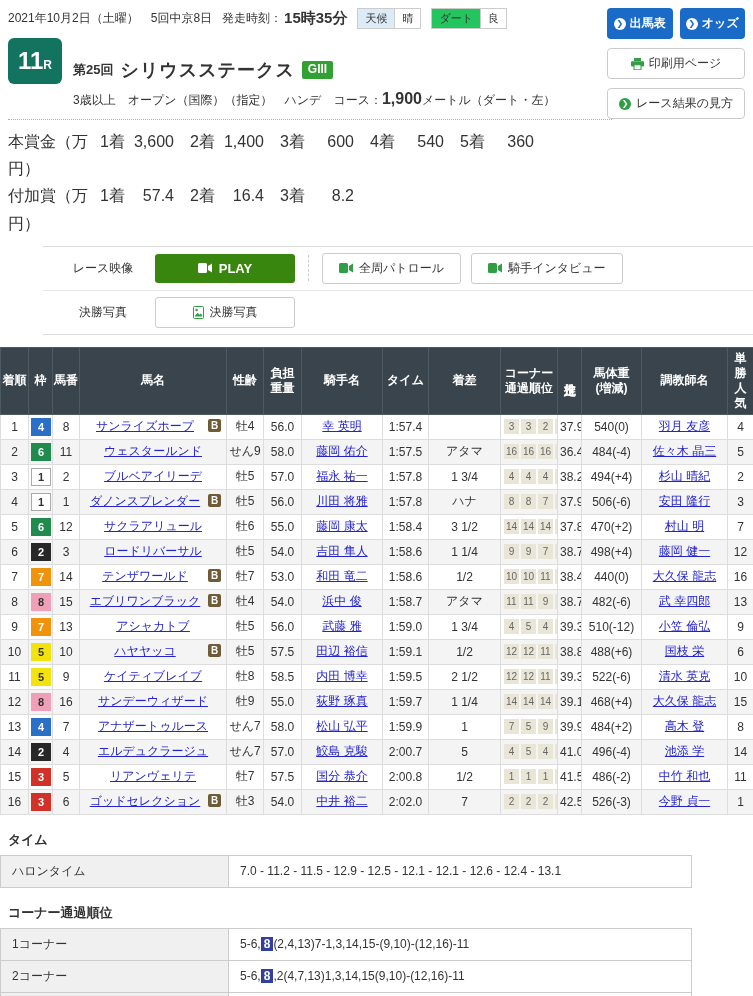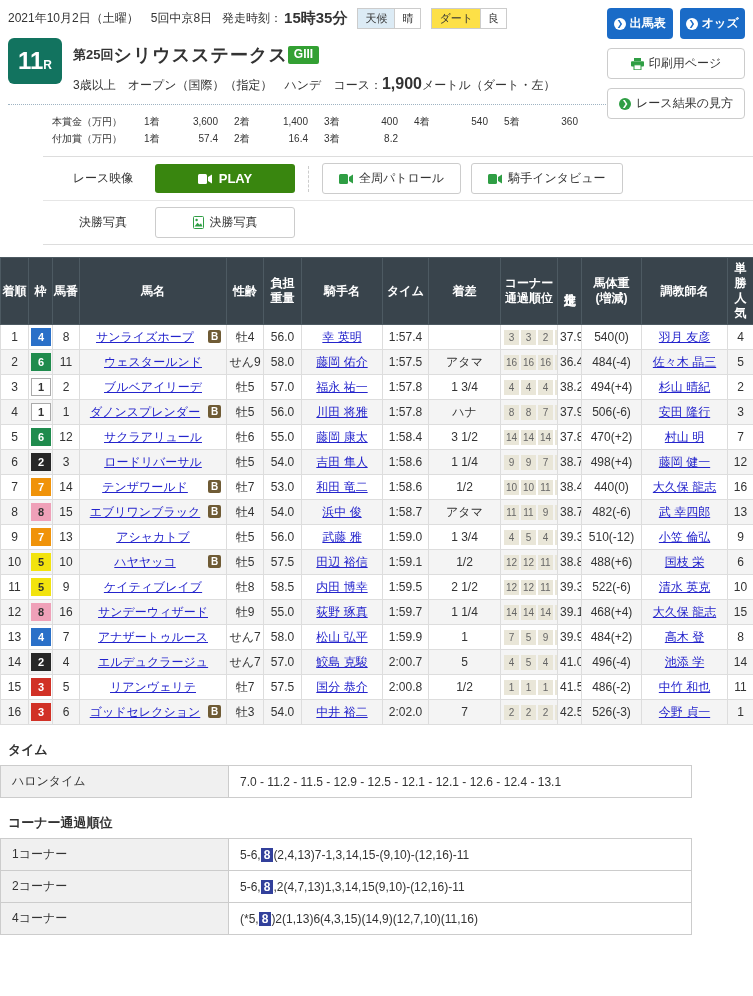--- a/index.html
+++ b/index.html
@@ -2,38 +2,38 @@
 <html><head>
 <meta charset="utf-8">
 <style>
   html,body{margin:0;padding:0;background:#fff;}
   body{width:753px;font-family:"Liberation Sans","DejaVu Sans",sans-serif;color:#333;font-size:12px;}
   .top{position:relative;padding:8px 8px 0 8px;}
   .dateline{display:flex;align-items:center;font-size:12px;}
   .start-time{font-size:15px;font-weight:bold;margin-left:2px;}
   .badge{display:inline-flex;border:1px solid #ccc;font-size:11px;margin-left:10px;line-height:1;}
   .badge .lbl{padding:4px 7px;border-right:1px solid #ccc;background:#dcebf5;}
-  .badge .lbl.track{background:#fde047;}
+  .badge .lbl.track{background:#22c55e;}
   .badge .val{padding:4px 7px;background:#fff;}
   .actions{position:absolute;top:8px;right:8px;width:138px;display:flex;flex-direction:column;gap:9px;}
   .actions-row{display:flex;gap:7px;}
   .btn-blue{flex:1;display:flex;align-items:center;justify-content:center;gap:4px;background:#1a6bc7;color:#fff;font-weight:bold;font-size:12px;border:none;border-radius:4px;padding:7px 2px;cursor:pointer;font-family:inherit;}
   .btn-white{display:flex;align-items:center;justify-content:center;gap:5px;background:#fff;border:1px solid #ccc;border-radius:4px;font-size:12px;color:#333;padding:6px 2px;cursor:pointer;font-family:inherit;}
   .circle-ic{display:inline-block;width:12px;height:12px;border-radius:50%;background:#fff;color:#1a6bc7;font-size:8px;line-height:12px;text-align:center;font-weight:bold;flex:none;}
   .circle-ic.green{background:#2f9e44;color:#fff;}
   .race-head{display:flex;gap:11px;margin-top:9px;width:604px;border-bottom:1px dotted #9fb3c2;padding-bottom:10px;}
   .race-num{flex:none;width:54px;height:46px;background:#12735f;color:#fff;border-radius:6px;display:flex;align-items:center;justify-content:center;font-weight:bold;font-size:24px;line-height:1;}
   .race-num .rsub{font-size:12px;margin-top:8px;}
-  .race-title-line{display:flex;align-items:center;margin-top:5px;}
+  .race-title-line{display:flex;align-items:center;gap:7px;margin-top:20px;}
   .edition{font-size:13px;font-weight:bold;}
   .rtitle{font-size:18px;font-weight:bold;letter-spacing:1px;}
   .grade-badge{background:#33a033;color:#fff;font-weight:bold;font-size:12px;padding:2px 6px;border-radius:2px;line-height:1.1;}
   .race-cond{font-size:12px;margin-top:8px;}
   .course-val{font-size:16px;font-weight:bold;}
-  .prize{padding:8px 0 9px 0;font-size:10px;margin-left:44px;}
+  .prize{padding:8px 0 9px 0;font-size:16px;}
   .prize-row{display:flex;align-items:baseline;line-height:1.7;}
   .prize-row .plabel{width:92px;}
   .prize-row .place{width:28px;text-align:left;}
   .prize-row .pval{width:46px;text-align:right;margin-right:16px;}
   .media{border-top:1px solid #ddd;margin-top:0;margin-left:43px;}
   .media-row{display:flex;align-items:center;padding:6px 8px;border-bottom:1px solid #e6e6e6;}
   .media-row:last-child{border-bottom:1px solid #ddd;}
   .media-label{width:104px;text-align:center;font-size:12px;}
   .btn-play{width:140px;display:inline-flex;align-items:center;justify-content:center;gap:7px;background:#39860f;color:#fff;font-weight:bold;font-size:13px;border:none;border-radius:3px;padding:7px 0;cursor:pointer;font-family:inherit;}
   .btn-media{display:inline-flex;align-items:center;justify-content:center;gap:6px;background:#fff;border:1px solid #ccc;border-radius:3px;font-size:12px;color:#333;padding:6px 16px;cursor:pointer;font-family:inherit;}
@@ -126,21 +126,21 @@
 
   <div class="prize">
     <div class="prize-row">
       <span class="plabel">本賞金（万円）</span>
       <span id="prize-main" style="display:flex;align-items:baseline;">
           <span class="place">1着</span>
           <span class="pval">3,600</span>
           <span class="place">2着</span>
           <span class="pval">1,400</span>
           <span class="place">3着</span>
-          <span class="pval">400</span>
+          <span class="pval">600</span>
           <span class="place">4着</span>
           <span class="pval">540</span>
           <span class="place">5着</span>
           <span class="pval">360</span>
         </span>
     </div>
     <div class="prize-row">
       <span class="plabel">付加賞（万円）</span>
       <span id="prize-added" style="display:flex;align-items:baseline;">
           <span class="place">1着</span>

